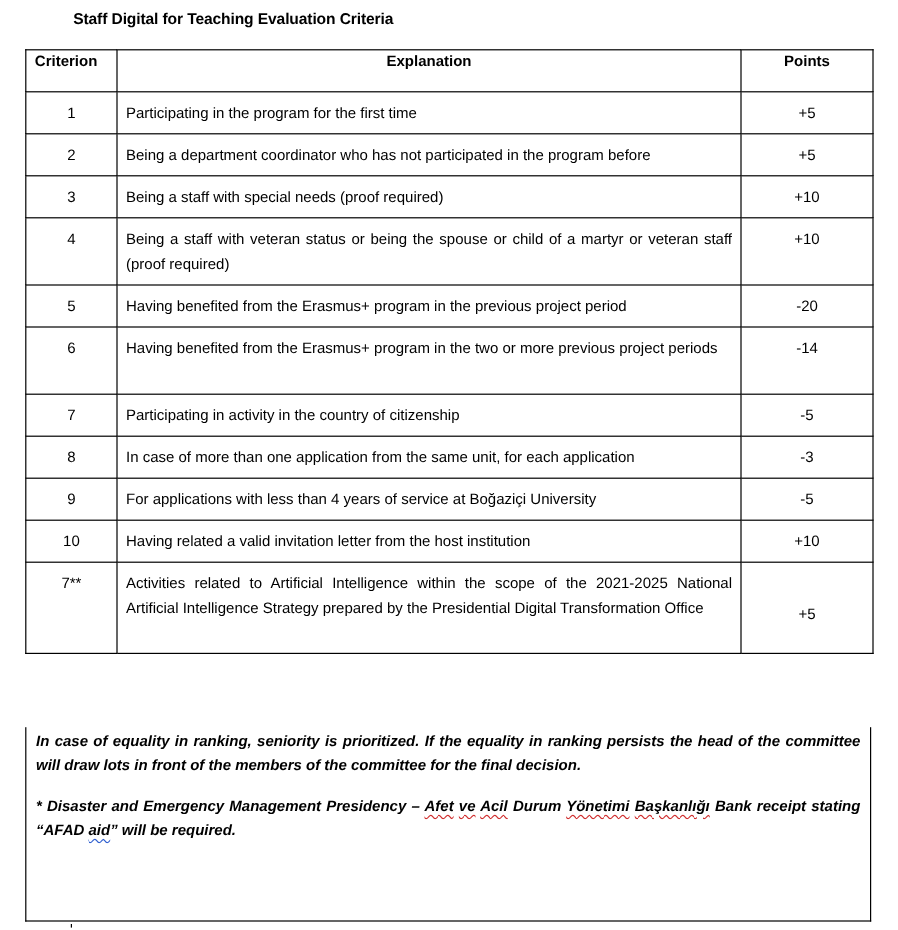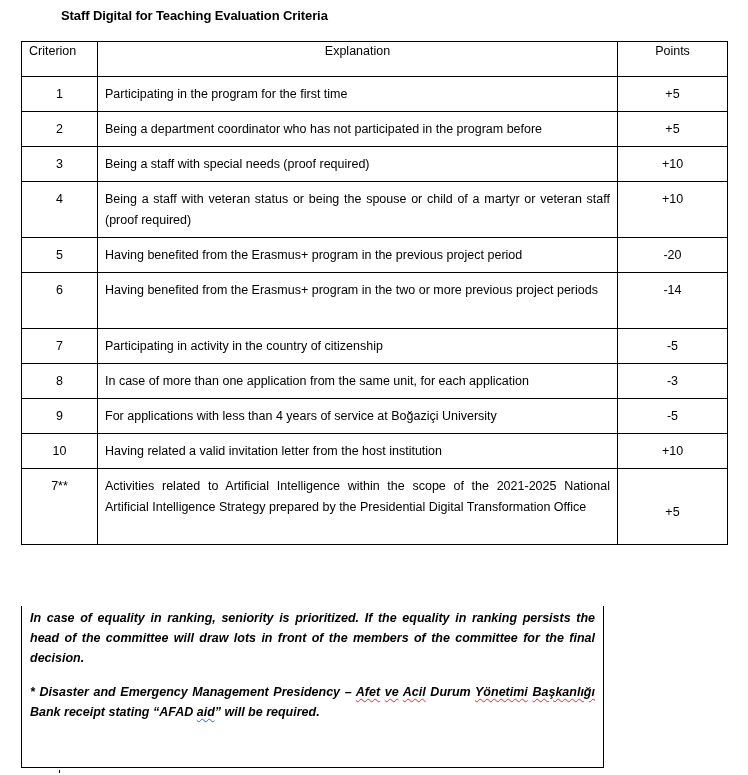--- a/index.html
+++ b/index.html
@@ -31,21 +31,21 @@
       border-collapse: collapse;
       table-layout: fixed;
       font-size: 12.5px;
     }
     table.criteria td, table.criteria th {
       border: 1px solid #000;
       vertical-align: top;
       padding: 0;
     }
     table.criteria th {
-      font-weight: normal;
+      font-weight: bold;
       height: 34px;
       text-align: center;
     }
     table.criteria th .hd {
       display: block;
       padding-top: 2px;
     }
     table.criteria th.c1 .hd {
       text-align: left;
       padding-left: 7px;
@@ -71,21 +71,21 @@
     tr.r1 td { height: 34px; }
     tr.tall td { height: 55px; }
     tr.r13 td { height: 75px; }
     td.pts.mid { vertical-align: middle; }
     td.pts.mid .cell { padding-top: 12px; }
 
     .notes {
       position: absolute;
       left: 21px;
       top: 606px;
-      width: 583px;
+      width: 705px;
       height: 162px;
       border: 1px solid #000;
       border-top: none;
       box-sizing: border-box;
       font-style: italic;
       font-weight: bold;
       font-size: 12.5px;
       line-height: 20px;
       padding: 2px 8px 0 8px;
     }

